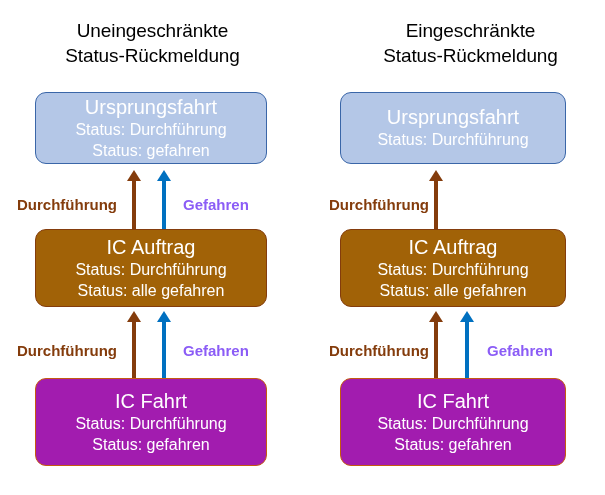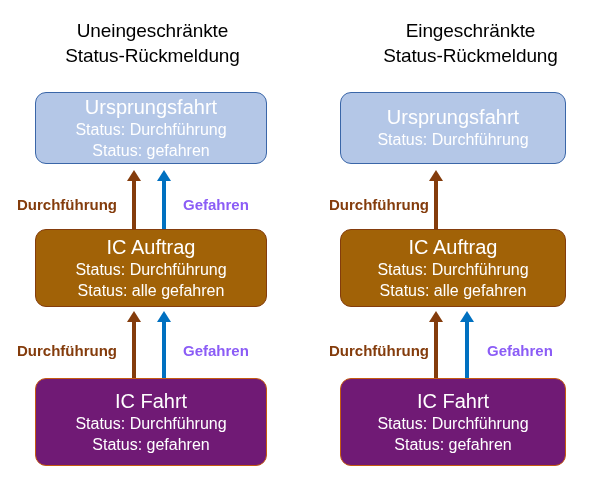--- a/index.html
+++ b/index.html
@@ -28,21 +28,21 @@
     font-size:20px;line-height:23px;font-weight:400;
     margin:0;white-space:nowrap;
   }
   .node .status{
     font-size:16px;line-height:21px;font-weight:400;
     margin:0;white-space:nowrap;
   }
 
   .node.blue{background:#b4c7e7;border:1.3px solid #3a66a8;}
   .node.orange{background:#a16207;border:1.3px solid #843c0c;}
-  .node.lorange{background:#701a75;border:1.3px solid #c55a11;}
+  .node.lorange{background:#a21caf;border:1.3px solid #c55a11;}
 
   .arrow{position:absolute;}
   .arrow .shaft{
     position:absolute;left:50%;transform:translateX(-50%);
     width:4px;top:9px;bottom:0;
   }
   .arrow .head{
     position:absolute;left:50%;transform:translateX(-50%);
     top:0;width:0;height:0;
     border-left:7.5px solid transparent;

